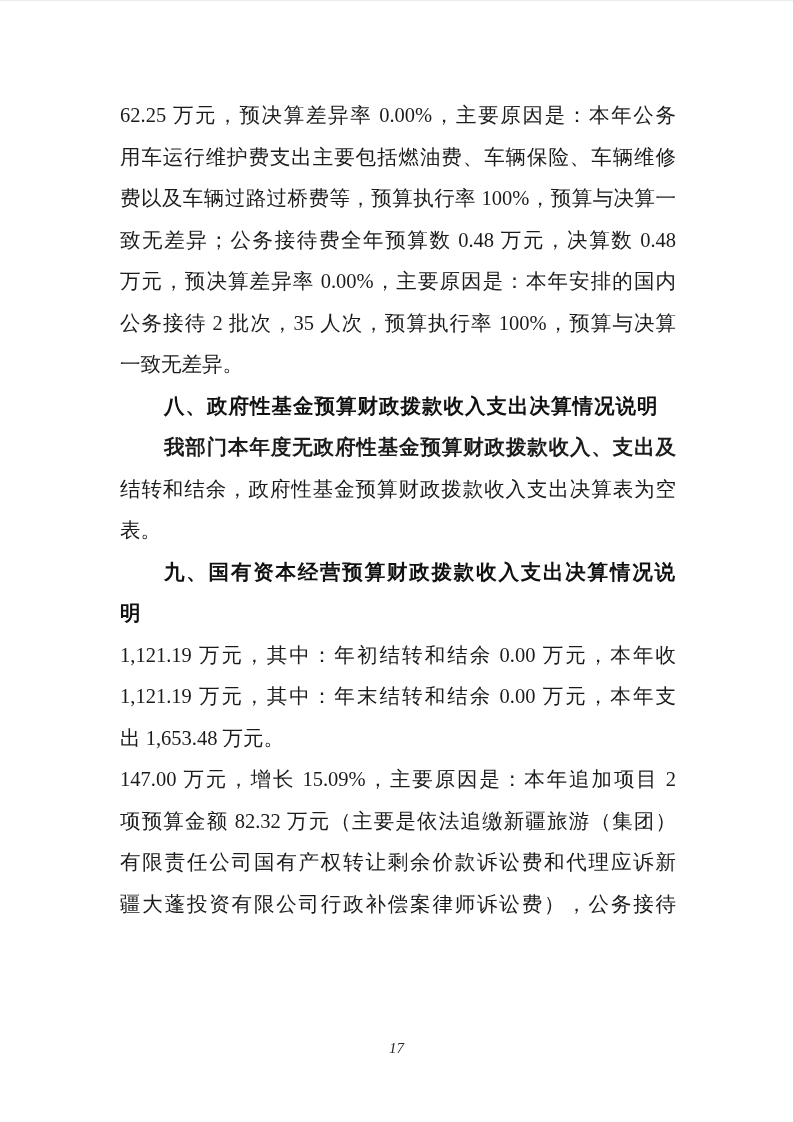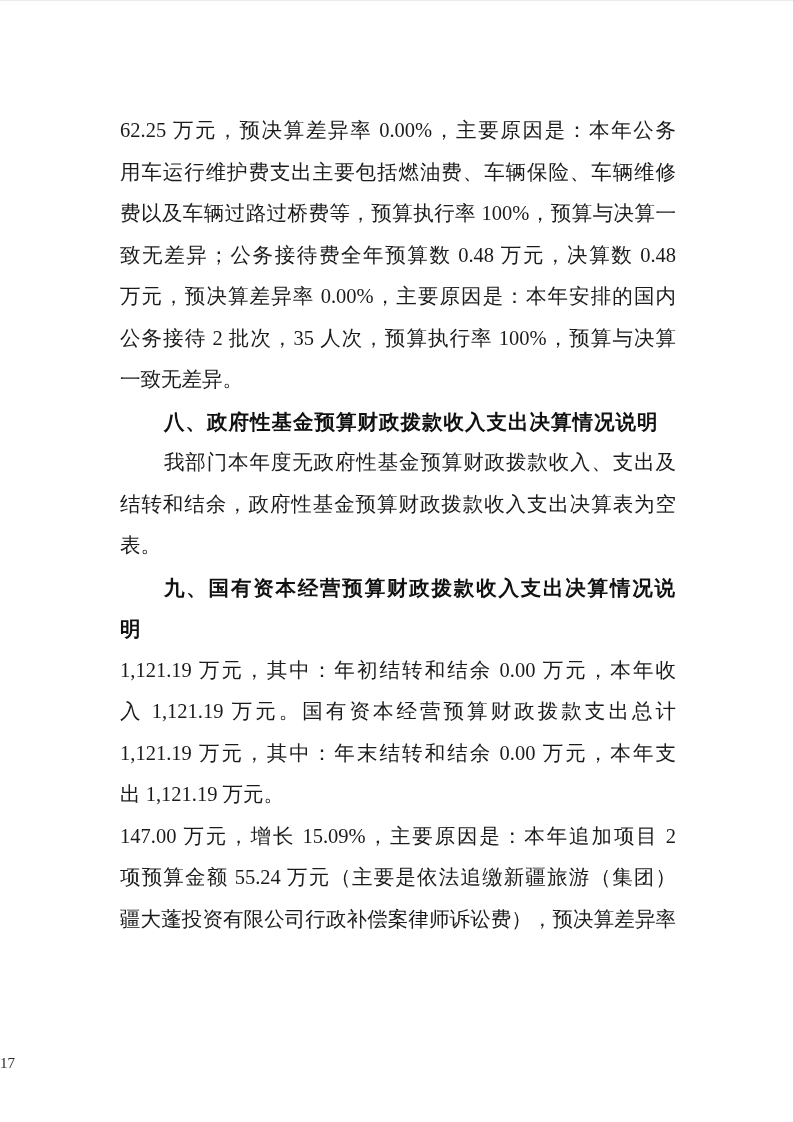--- a/index.html
+++ b/index.html
@@ -9,21 +9,21 @@
   }
   body {
     background: #ffffff;
     font-family: "Liberation Serif", serif;
     color: #1b1b1b;
     position: relative;
     border-top: 1px solid #ebebeb;
   }
   .page {
     position: absolute;
-    left: 0; top: 15px;
+    left: 0; top: 0;
     width: 793px; height: 1099px;
   }
   .content {
     position: absolute;
     left: 120px;
     top: 94px;
     width: 556px;
     font-size: 20.5px;
     line-height: 41.5px;
   }
@@ -31,37 +31,39 @@
   .line {
     text-align: justify;
     text-align-last: left;
     min-height: 41.5px;
   }
   .line.just {
     text-align-last: justify;
   }
   .line.indent {
     text-indent: 44px;
+    font-weight: bold;
   }
   .line.heading {
-    font-family: Liberation Sans, sans-serif;
+    font-family: Liberation Serif, serif;
     font-weight: 600;
     letter-spacing: 1px;
     color: #111111;
   }
   .page-number {
     position: absolute;
     left: 0;
     top: 1037px;
     width: 793px;
-    text-align: left;
+    text-align: center;
     font-size: 15px;
     line-height: 20px;
     color: #2a2a2a;
     font-family: "Liberation Serif", serif;
+    font-style: italic;
   }
 </style>
 </head>
 <body>
 
 <div class="page">
 
   <div class="content">
 
     <div class="para">
@@ -83,28 +85,28 @@
       <div class="line just">结转和结余，政府性基金预算财政拨款收入支出决算表为空</div>
       <div class="line">表。</div>
     </div>
 
     <div class="para">
       <div class="line heading indent">九、国有资本经营预算财政拨款收入支出决算情况说明</div>
     </div>
 
     <div class="para">
       <div class="line just">1,121.19 万元，其中：年初结转和结余 0.00 万元，本年收</div>
-      <div class="line just">入 1,121.19 万元。国有资本经营预算财政拨款支出总计</div>
       <div class="line just">1,121.19 万元，其中：年末结转和结余 0.00 万元，本年支</div>
-      <div class="line">出 1,121.19 万元。</div>
+      <div class="line">出 1,653.48 万元。</div>
     </div>
 
     <div class="para">
       <div class="line just">147.00 万元，增长 15.09%，主要原因是：本年追加项目 2</div>
-      <div class="line just">项预算金额 55.24 万元（主要是依法追缴新疆旅游（集团）</div>
-      <div class="line just">疆大蓬投资有限公司行政补偿案律师诉讼费），预决算差异率</div>
+      <div class="line just">项预算金额 82.32 万元（主要是依法追缴新疆旅游（集团）</div>
+      <div class="line just">有限责任公司国有产权转让剩余价款诉讼费和代理应诉新</div>
+      <div class="line just">疆大蓬投资有限公司行政补偿案律师诉讼费），公务接待</div>
     </div>
 
   </div>
 
   <div class="page-number">17</div>
 
 </div>
 
 </body></html>

